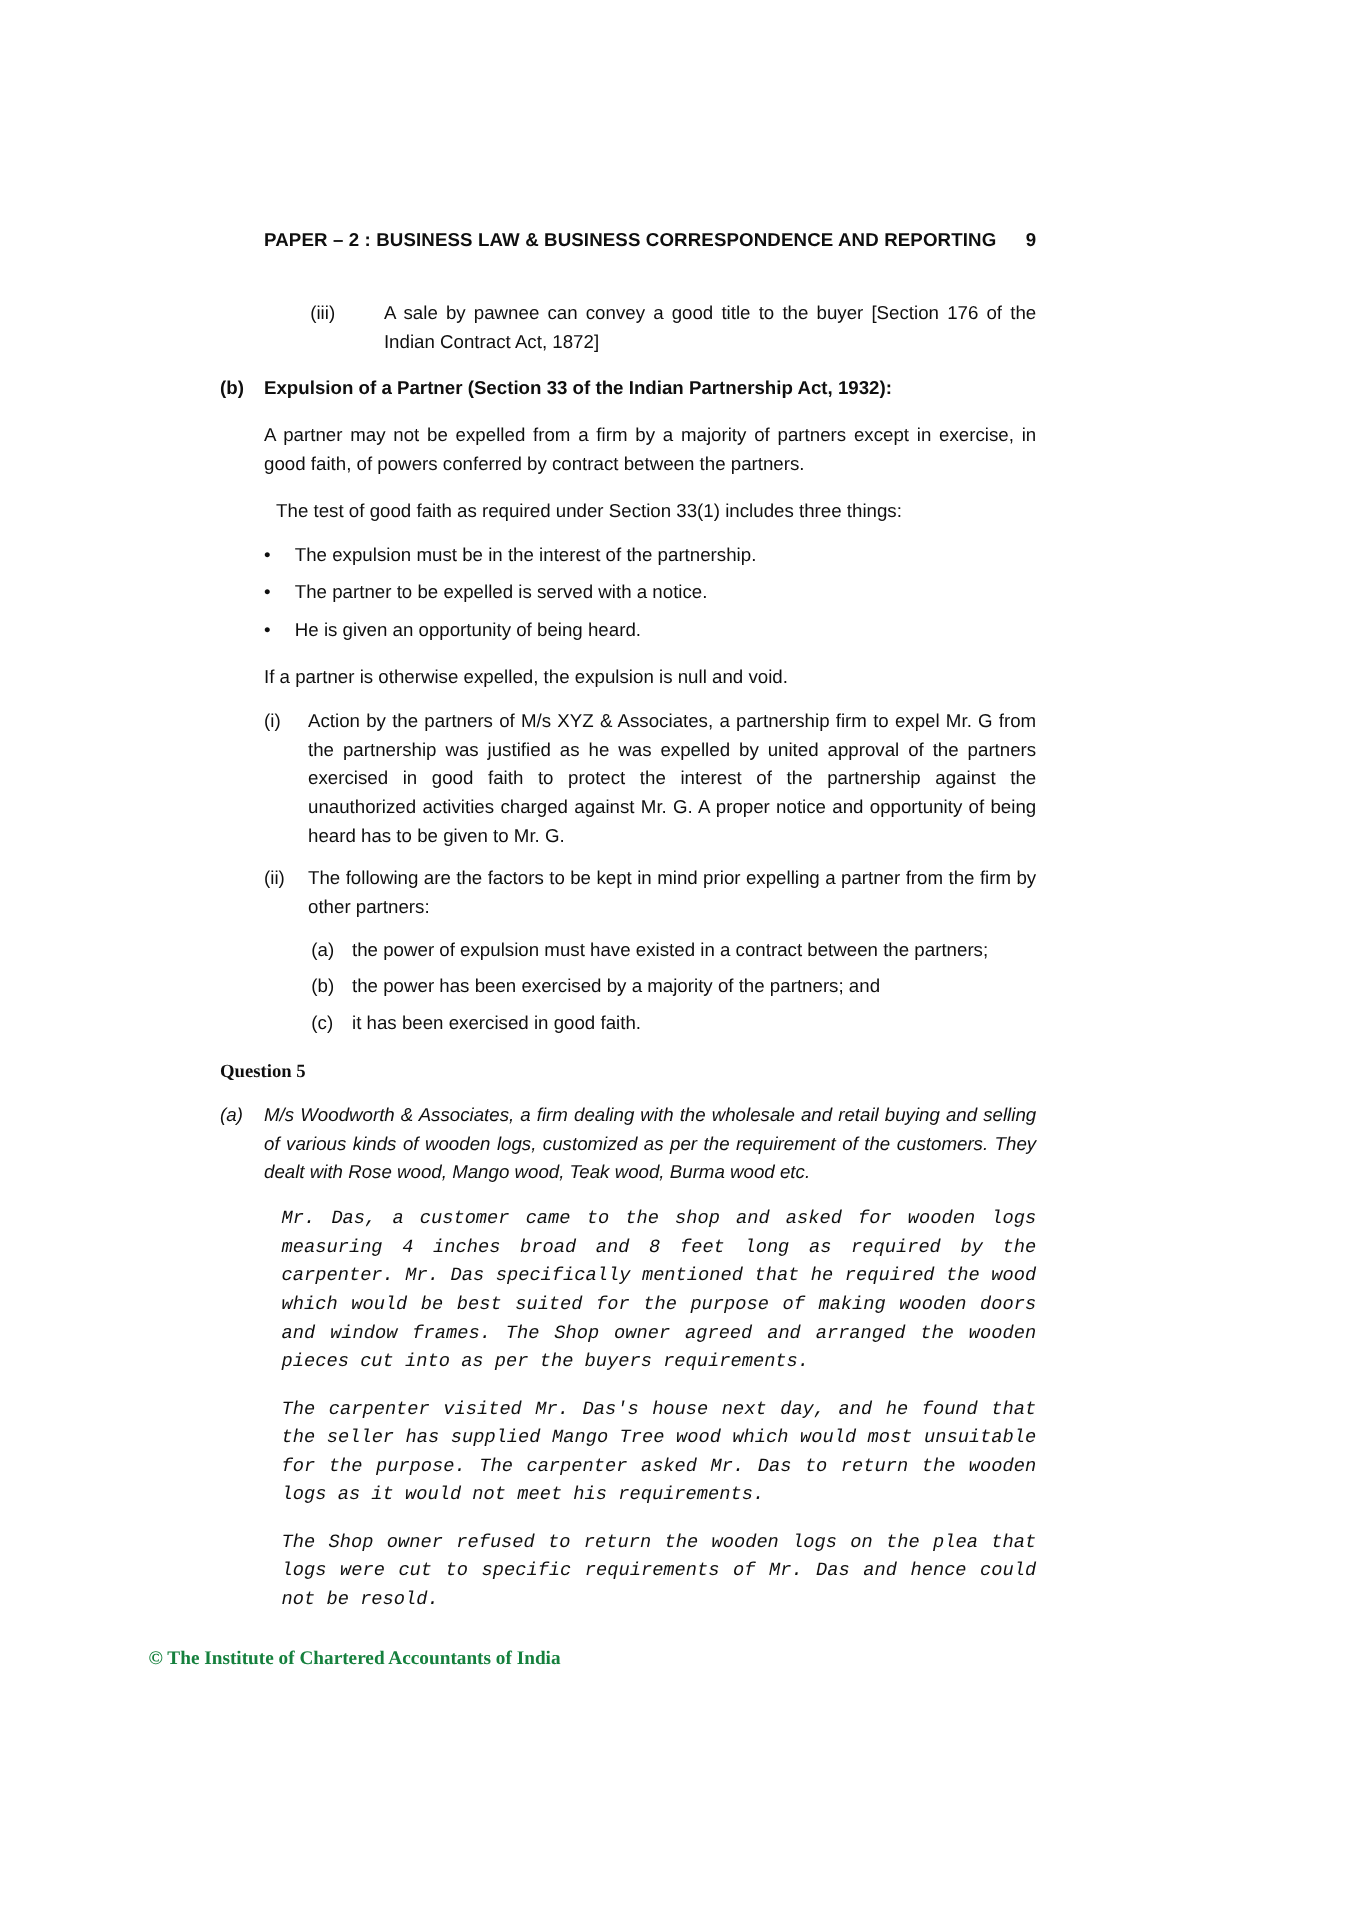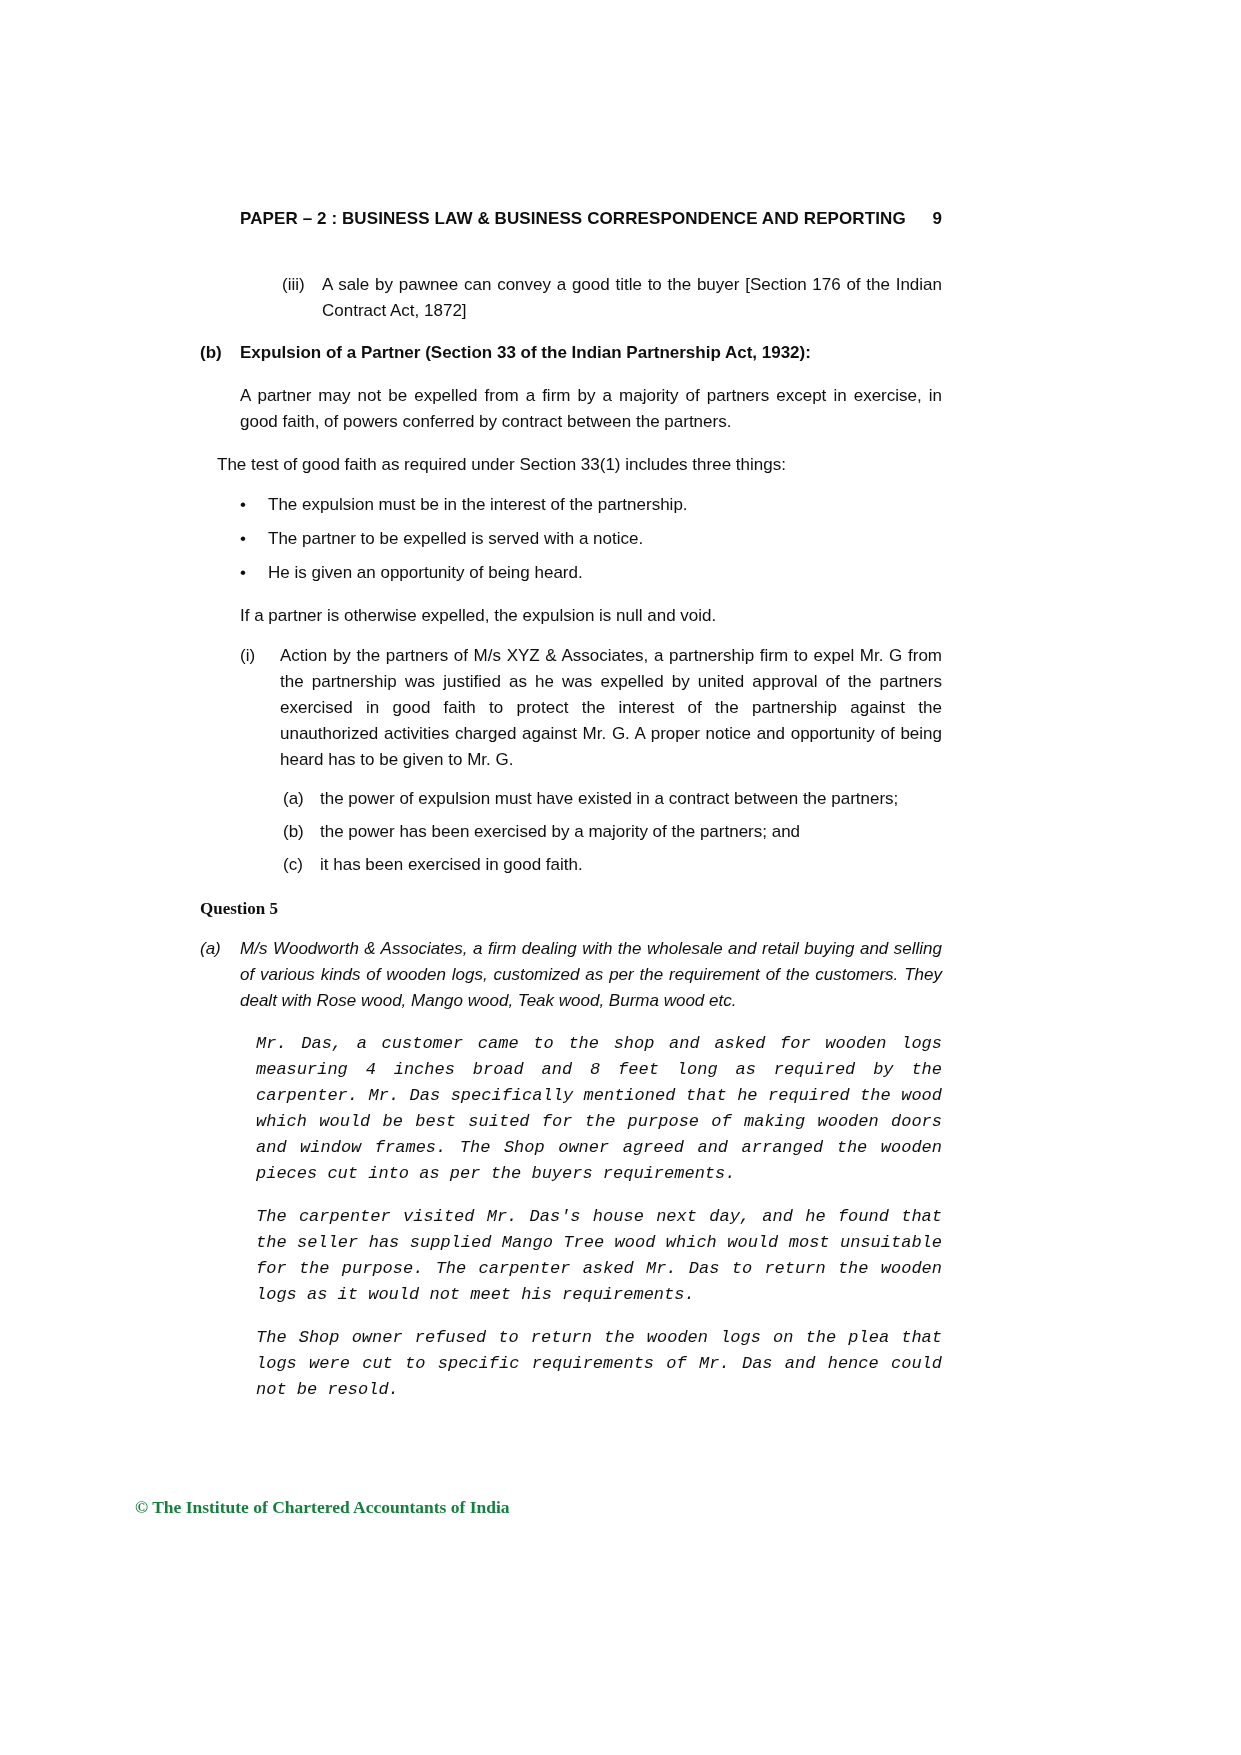--- a/index.html
+++ b/index.html
@@ -7,27 +7,27 @@
   .page { position: relative; width: 1241px; height: 1646px; background: #ffffff; overflow: hidden; }
   .content { position: absolute; left: 200px; top: 206px; width: 742px; font-size: 17px; line-height: 26px; }
 
   .page-header { display: flex; justify-content: space-between; align-items: baseline;
                  font-weight: 700; font-size: 17px; padding-left: 40px; margin-bottom: 40px; letter-spacing: 0.1px; }
 
   .row { display: flex; align-items: flex-start; }
   .marker { flex: 0 0 40px; }
   .txt { flex: 1; text-align: justify; }
 
-  .item-iii { margin-left: 82px; margin-bottom: 16px; }
+  .item-iii { margin-left: 82px; margin-bottom: 16px; gap: 27px; }
 
   .b-row { margin-bottom: 13px; }
   .b-heading { font-weight: 700; text-align: left; }
 
   .para { margin-left: 40px; text-align: justify; margin-bottom: 14px; }
-  .para-test { margin-left: 17px; text-align: left; }
+  .para-test { margin-left: 51px; text-align: left; }
 
   .bullet-row { margin-left: 40px; display: flex; margin-bottom: 8px; }
   .bullet-glyph { flex: 0 0 28px; }
 
   .roman-item { margin-left: 40px; margin-bottom: 13px; }
 
   .sub-item { margin-left: 83px; margin-bottom: 7px; }
   .sub-item .marker { flex: 0 0 37px; }
   .sub-item .txt { text-align: left; }
 
@@ -78,20 +78,24 @@
       <span class="txt">He is given an opportunity of being heard.</span>
     </div>
 
     <p class="para" style="text-align:left;">If a partner is otherwise expelled, the expulsion is null and void.</p>
 
     <div class="row roman-item">
       <span class="marker">(i)</span>
       <span class="txt">Action by the partners of M/s XYZ &amp; Associates, a partnership firm to expel Mr. G from the partnership was justified as he was expelled by united approval of the partners exercised in good faith to protect the interest of the partnership against the unauthorized activities charged against Mr. G. A proper notice and opportunity of being heard has to be given to Mr. G.</span>
     </div>
 
+    <div class="row roman-item">
+      <span class="marker">(ii)</span>
+      <span class="txt">The following are the factors to be kept in mind prior expelling a partner from the firm by other partners:</span>
+    </div>
 
     <div class="row sub-item">
       <span class="marker">(a)</span>
       <span class="txt">the power of expulsion must have existed in a contract between the partners;</span>
     </div>
     <div class="row sub-item">
       <span class="marker">(b)</span>
       <span class="txt">the power has been exercised by a majority of the partners; and</span>
     </div>
     <div class="row sub-item">

